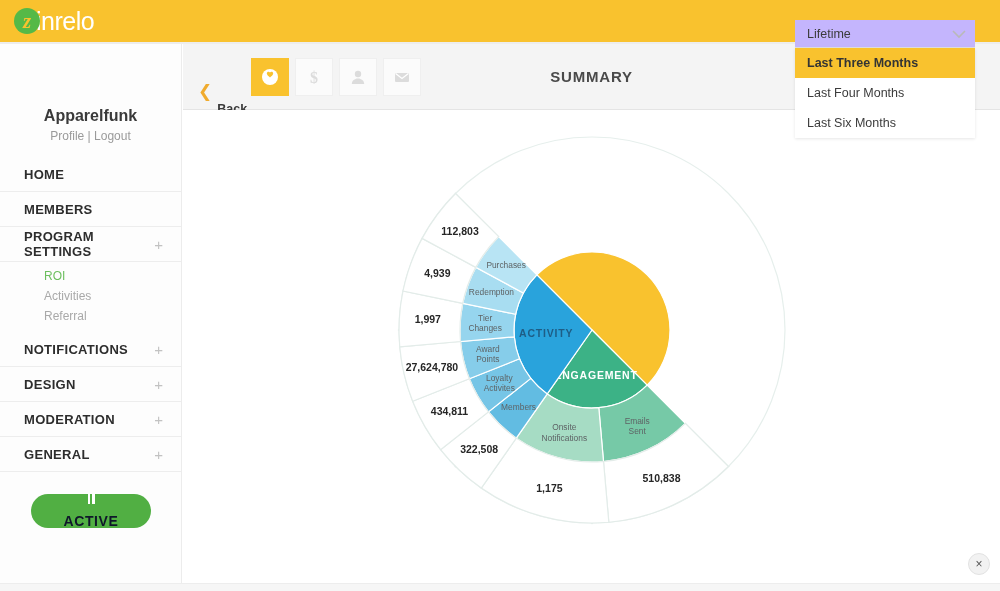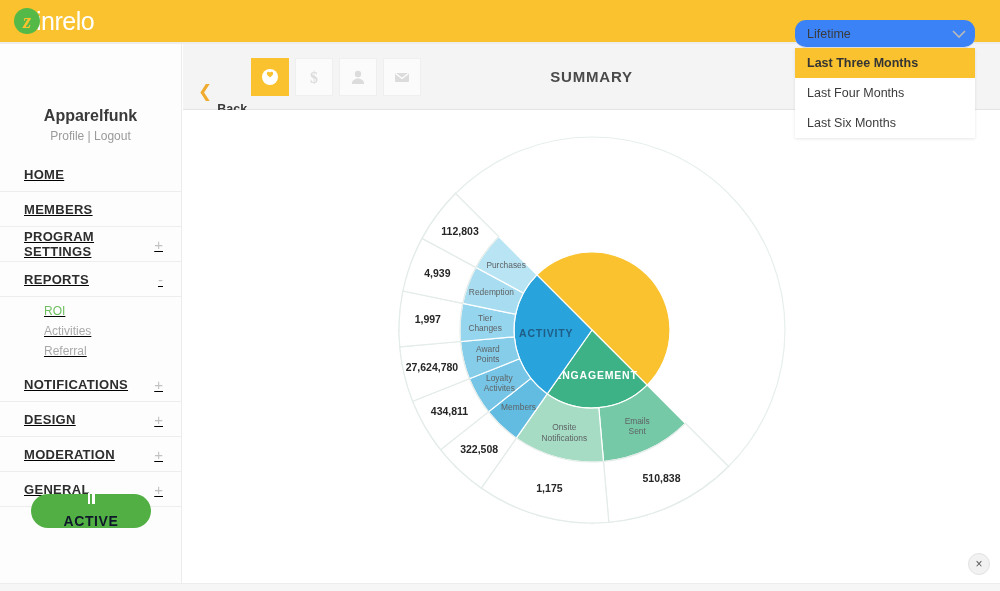--- a/index.html
+++ b/index.html
@@ -38,21 +38,21 @@
   
   .sidebar {
     position:absolute; left:0; top:44px; width:182px; height:547px;
     background:#fdfdfd; border-right:1px solid #ececec;
   }
   .acct { padding:16px 10px 10px; text-align:center; }
   .acct-name { font-size:16px; font-weight:bold; color:#3a3a3a;margin-top:47px; }
   .acct-links { font-size:12px; color:#9a9a9a; margin-top:4px; }
   .acct-links b { font-weight:normal;margin-top:8px; }
 
-  .navlist { margin-top:4px;text-decoration:underline; }
+  .navlist { margin-top:4px; }
   .navitem {
     position:relative; display:flex; align-items:center; justify-content:space-between;
     height:35px; padding:0 16px 0 24px;
     border-bottom:1px solid #ededed;
     cursor:pointer;
   }
   .navitem .lbl {
     font-size:13px; font-weight:bold; color:#2d2d2d; letter-spacing:0.3px;
   }
   .navitem .tog { font-size:15px; color:#c2c2c2; line-height:1; padding-right:2px; }
@@ -94,24 +94,23 @@
 
   .page-title {
     position:absolute; left:0; right:0; top:24px; text-align:center;
     font-size:15px; font-weight:bold; color:#4a4a4a; letter-spacing:0.8px;
     pointer-events:none;
   }
 
   
   .period { position:absolute; right:25px; top:20px; width:180px; z-index:20; }
   .period-sel {
-    height:28px; background:#3b82f6; display:flex; align-items:center;
+    height:28px; background:#c4b5fd; display:flex; align-items:center;
     justify-content:space-between; padding:0 8px 0 12px; cursor:pointer;
     border-bottom:1px solid #e0e0e0;
-    border-radius:11px;
   }
   .period-sel .v { font-size:12.5px; color:#3b3b3b; }
   .period-menu { background:#ffffff; box-shadow:0 1px 3px rgba(0,0,0,0.10); }
   .period-opt {
     height:30px; display:flex; align-items:center; padding:0 12px;
     font-size:12.5px; color:#3b3b3b; cursor:pointer;
   }
   .period-opt.hl { background:#f9c22e; font-weight:bold; color:#343434; }
 
   
@@ -162,24 +161,20 @@
         <span class="lbl">HOME</span>
         <span class="tog"></span>
       </div>
       <div class="navitem">
         <span class="lbl">MEMBERS</span>
         <span class="tog"></span>
       </div>
       <div class="navitem">
         <span class="lbl">PROGRAM SETTINGS</span>
         <span class="tog">+</span>
-      </div>
-      <div class="navitem">
-        <span class="lbl">REPORTS</span>
-        <span class="tog">-</span>
       </div>
 
       <div class="sublist">
         <div class="subitem active">
           <span>ROI</span>
         </div>
         <div class="subitem">
           <span>Activities</span>
         </div>
         <div class="subitem">

